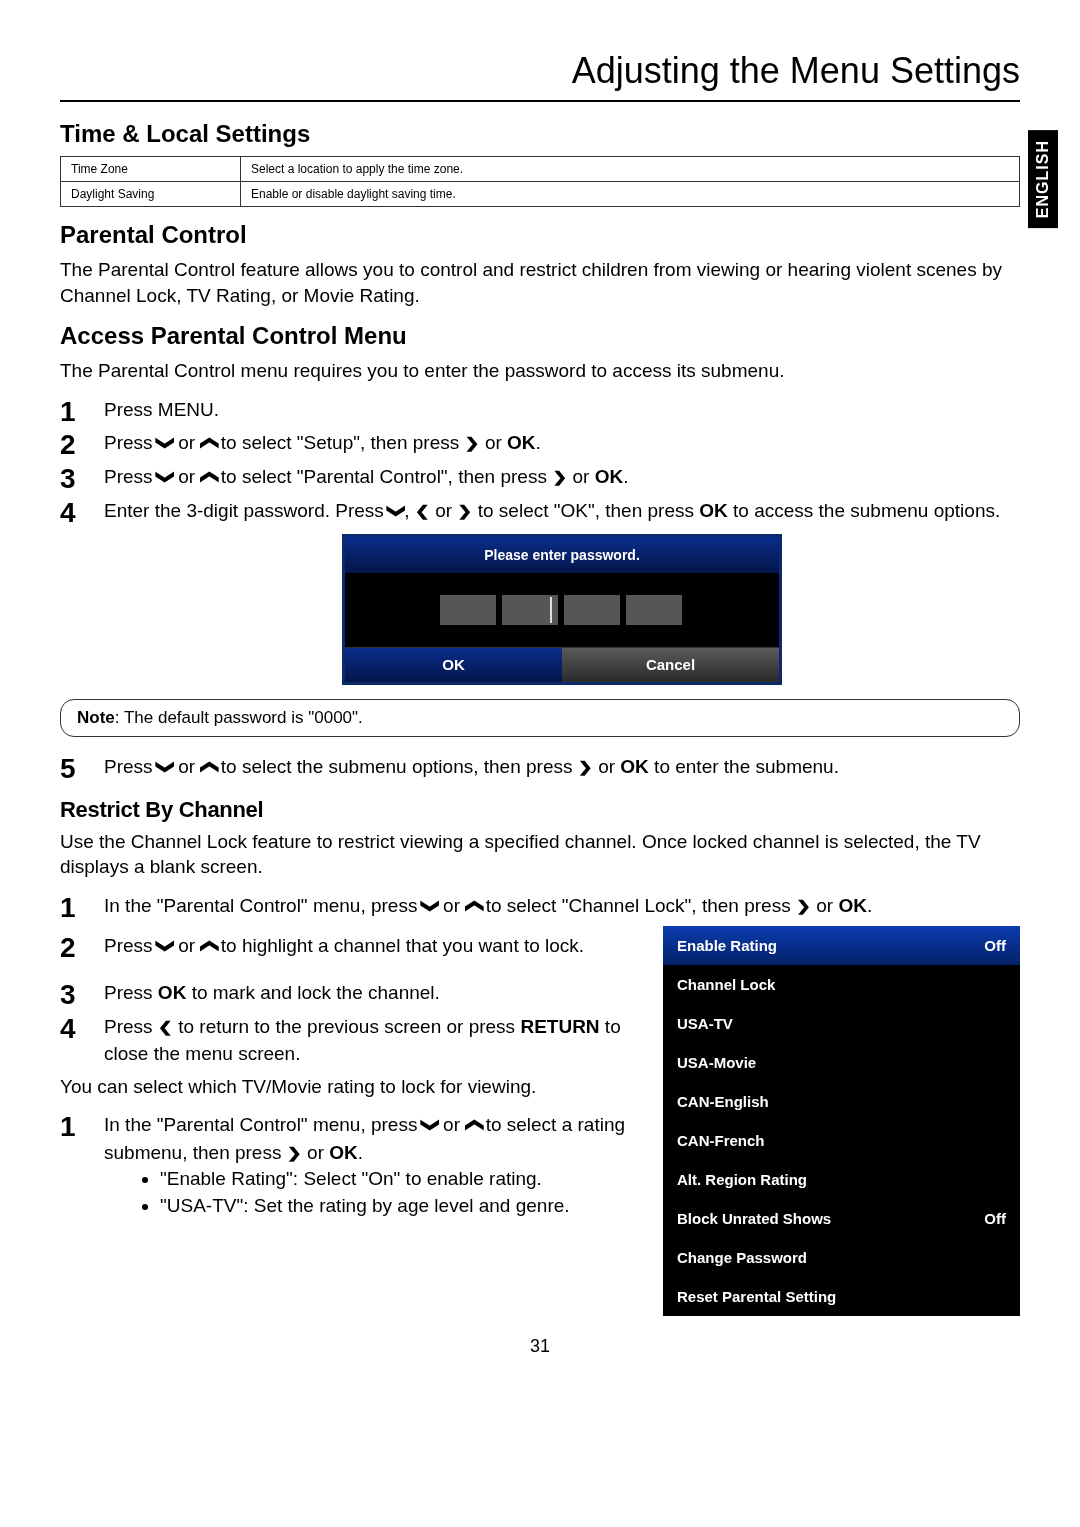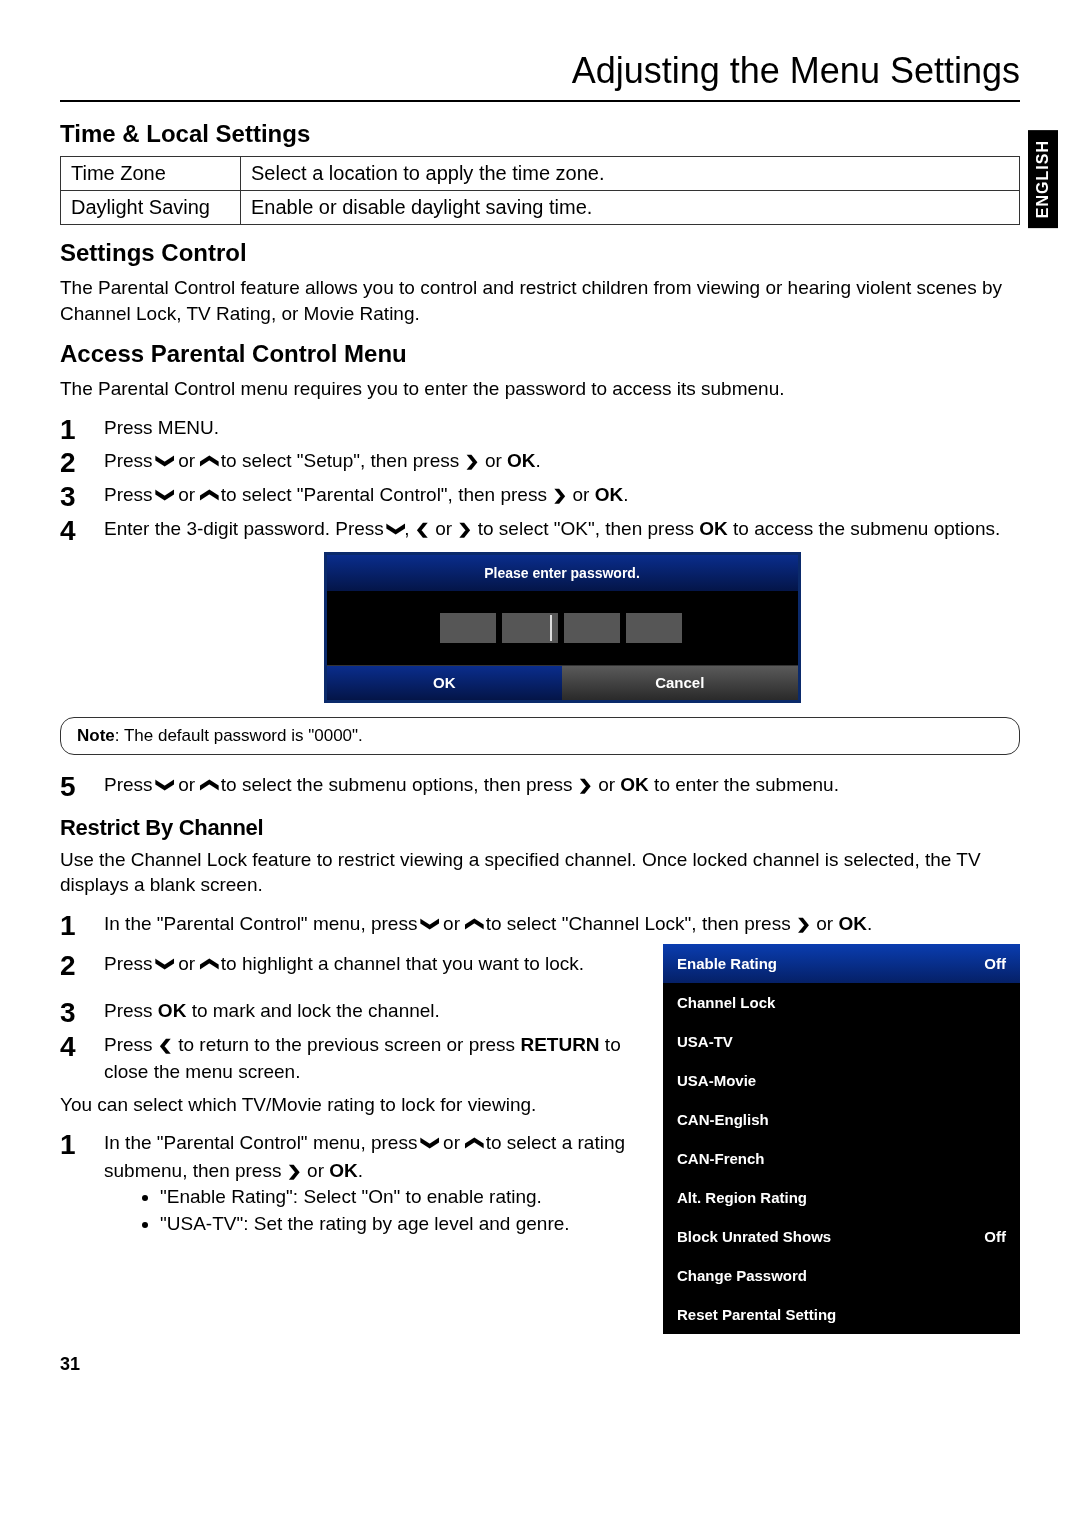--- a/index.html
+++ b/index.html
@@ -3,44 +3,44 @@
 <meta charset="utf-8">
 <style>
   * { box-sizing: border-box; margin: 0; padding: 0; }
   body { font-family: Arial, Helvetica, sans-serif; background: #fff; color: #000; width: 1080px; padding: 50px 60px 20px 60px; position: relative; }
   .page-title { font-size: 36px; text-align: right; font-family: 'Segoe UI', 'Myriad Pro', Arial, sans-serif; font-weight: 400; margin-bottom: 8px; }
   .title-rule { border: none; border-top: 2px solid #000; margin-bottom: 18px; }
   .side-tab { position: absolute; right: 22px; top: 130px; background: #000; color: #fff; font-weight: bold; font-size: 16px; writing-mode: vertical-rl; transform: rotate(180deg); padding: 10px 6px; letter-spacing: 1px; }
   h2 { font-size: 24px; font-weight: bold; margin: 14px 0 8px; }
   h3.sub { font-size: 22px; font-weight: 900; font-family: Arial, Helvetica, sans-serif; margin: 16px 0 6px; letter-spacing: -0.3px; }
   .settings-table { width: 100%; border-collapse: collapse; margin-bottom: 12px; }
-  .settings-table td { border: 1px solid #333; padding: 5px 10px; font-size: 20px; }
+  .settings-table td { border: 1px solid #333; padding: 5px 10px; font-size: 12px; }
   .settings-table td:first-child { width: 180px; border-right: 1px dotted #888; }
   .body-text { font-size: 19px; line-height: 1.35; margin: 4px 0 12px; }
   ol.steps { list-style: none; counter-reset: step; padding: 0; }
   ol.steps > li { counter-increment: step; position: relative; padding-left: 44px; font-size: 19px; line-height: 1.45; margin: 6px 0; }
   ol.steps > li::before { content: counter(step); position: absolute; left: 0; top: -4px; font-size: 28px; font-weight: bold; color: #000; }
   .icon { font-family: Arial; font-weight: bold; font-size: 18px; display: inline-block; transform: scaleY(0.8); }
   b.key { font-weight: 900; }
-  .dialog { width: 477px; margin: 10px auto 14px; background: #000; border: 3px solid #0b2a6b; }
+  .dialog { width: 440px; margin: 10px auto 14px; background: #000; border: 3px solid #0b2a6b; }
   .dialog-header { background: linear-gradient(#0a2d8c, #041548); color: #fff; text-align: center; font-size: 14px; font-weight: bold; padding: 8px 0; }
   .dialog-body { padding: 22px 0; text-align: center; }
   .pw-box { display: inline-block; width: 56px; height: 30px; background: #565656; margin: 0 3px; vertical-align: middle; }
   .pw-cursor { display:inline-block; width:2px; height:26px; background:#ddd; vertical-align:middle; position:relative; left:-135px; }
   .dialog-footer { display: flex; }
   .dbtn { flex: 1; text-align: center; color: #fff; font-size: 15px; font-weight: bold; padding: 6px 0; background: linear-gradient(#5a5a5a,#2a2a2a); border-top: 1px solid #333; }
   .dbtn.sel { background: linear-gradient(#0a2d8c,#041548); }
   .note-box { border: 1px solid #333; border-radius: 14px; padding: 8px 16px; font-size: 17px; margin: 10px 0 16px; }
   .two-col { display: flex; gap: 18px; }
   .left-col { flex: 1; }
   .menu-panel { width: 357px; background: #000; }
   .menu-row { display: flex; justify-content: space-between; align-items: center; color: #fff; font-size: 15px; font-weight: bold; padding: 11px 14px; }
   .menu-row.hi { background: linear-gradient(#0a3db0,#052067); }
   .bullets { list-style: disc; padding-left: 56px; font-size: 19px; line-height: 1.4; }
-  .page-num { text-align: left; font-weight: bold; font-size: 18px; margin-top: 20px; }
+  .page-num { text-align: center; font-weight: normal; font-size: 18px; margin-top: 20px; }
 </style>
 </head>
 <body>
 
 <div class="side-tab">ENGLISH</div>
 
 <h1 class="page-title">Adjusting the Menu Settings</h1>
 <hr class="title-rule">
 
 <h2>Time &amp; Local Settings</h2>
@@ -50,21 +50,21 @@
     <td>Time Zone</td>
     <td>Select a location to apply the time zone.</td>
   </tr>
   <tr>
     <td>Daylight Saving</td>
     <td>Enable or disable daylight saving time.</td>
   </tr>
 </tbody>
   </table>
 
-<h2>Settings Control</h2>
+<h2>Parental Control</h2>
 <p class="body-text">The Parental Control feature allows you to control and restrict children from viewing or hearing violent scenes by Channel Lock, TV Rating, or Movie Rating.</p>
 
 <h2>Access Parental Control Menu</h2>
 <p class="body-text">The Parental Control menu requires you to enter the password to access its submenu.</p>
 
 <ol class="steps">
   <li>Press MENU.</li>
   <li>
     <span>Press </span><span class="icon" style="transform:rotate(90deg);display:inline-block;">❯</span><span> or </span><span class="icon" style="transform:rotate(-90deg);display:inline-block;">❯</span><span> to select "Setup", then press </span><span class="icon">❯</span><span> or </span><b class="key">OK</b><span>.</span>
   </li>

